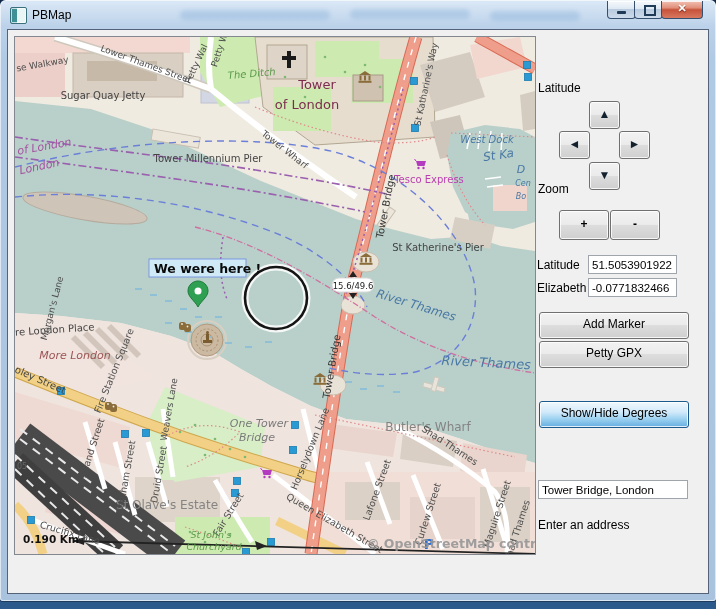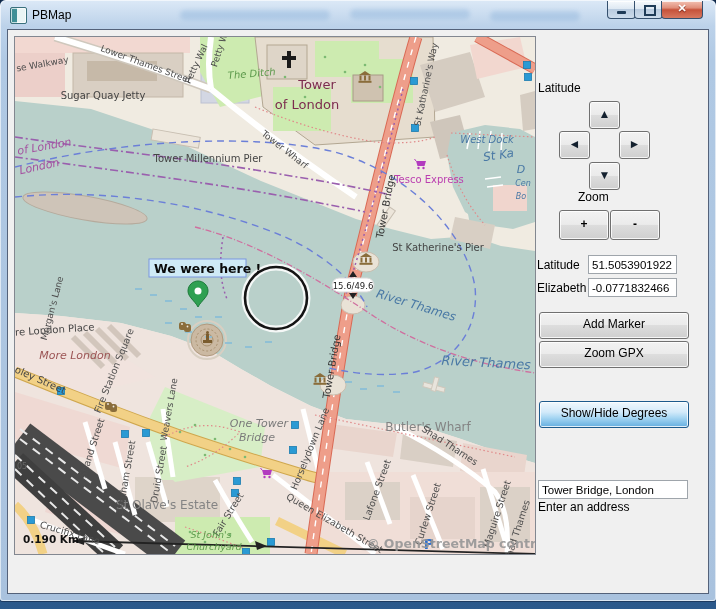--- a/index.html
+++ b/index.html
@@ -390,30 +390,30 @@
       </g>
     </svg>
     </div>
 
     <div class="ui-label" style="left:530px;top:51px;">Latitude</div>
     <div class="btn arrowbtn" style="left:581px;top:71px;">▲</div>
     <div class="btn arrowbtn" style="left:551px;top:101px;">◄</div>
     <div class="btn arrowbtn" style="left:611px;top:101px;">►</div>
     <div class="btn arrowbtn" style="left:581px;top:132px;">▼</div>
 
-    <div class="ui-label" style="left:530px;top:160px;margin-left:40px;">Zoom</div>
+    <div class="ui-label" style="left:530px;top:152px;">Zoom</div>
     <div class="btn zoombtn" style="left:551px;top:180px;">+</div>
     <div class="btn zoombtn" style="left:602px;top:180px;">-</div>
 
     <div class="ui-label" style="left:529px;top:228px;">Latitude</div>
     <input class="tbox" style="left: 580px; top: 225px; width: 89px; height: 19px;" value="51.5053901922">
     <div class="ui-label" style="left:529px;top:251px;">Elizabeth</div>
     <input class="tbox" style="left: 580px; top: 248px; width: 89px; height: 19px;" value="-0.0771832466">
 
     <div class="btn pushbtn" style="top:282px;">Add Marker</div>
-    <div class="btn pushbtn" style="top:311px;">Zoom GPX</div>
+    <div class="btn pushbtn" style="top:311px;">Petty GPX</div>
     <div class="btn pushbtn blue" style="top:371px;">Show/Hide Degrees</div>
 
-    <div class="ui-label" style="left:530px;top:434px;margin-top:36px;">Enter an address</div>
+    <div class="ui-label" style="left:530px;top:452px;margin-top:36px;">Enter an address</div>
     <input class="tbox" style="left: 530px; top: 450px; width: 150px; height: 19px;" value="Tower Bridge, London">
   </div>
  </div>
 </div>
 
 </body></html>

